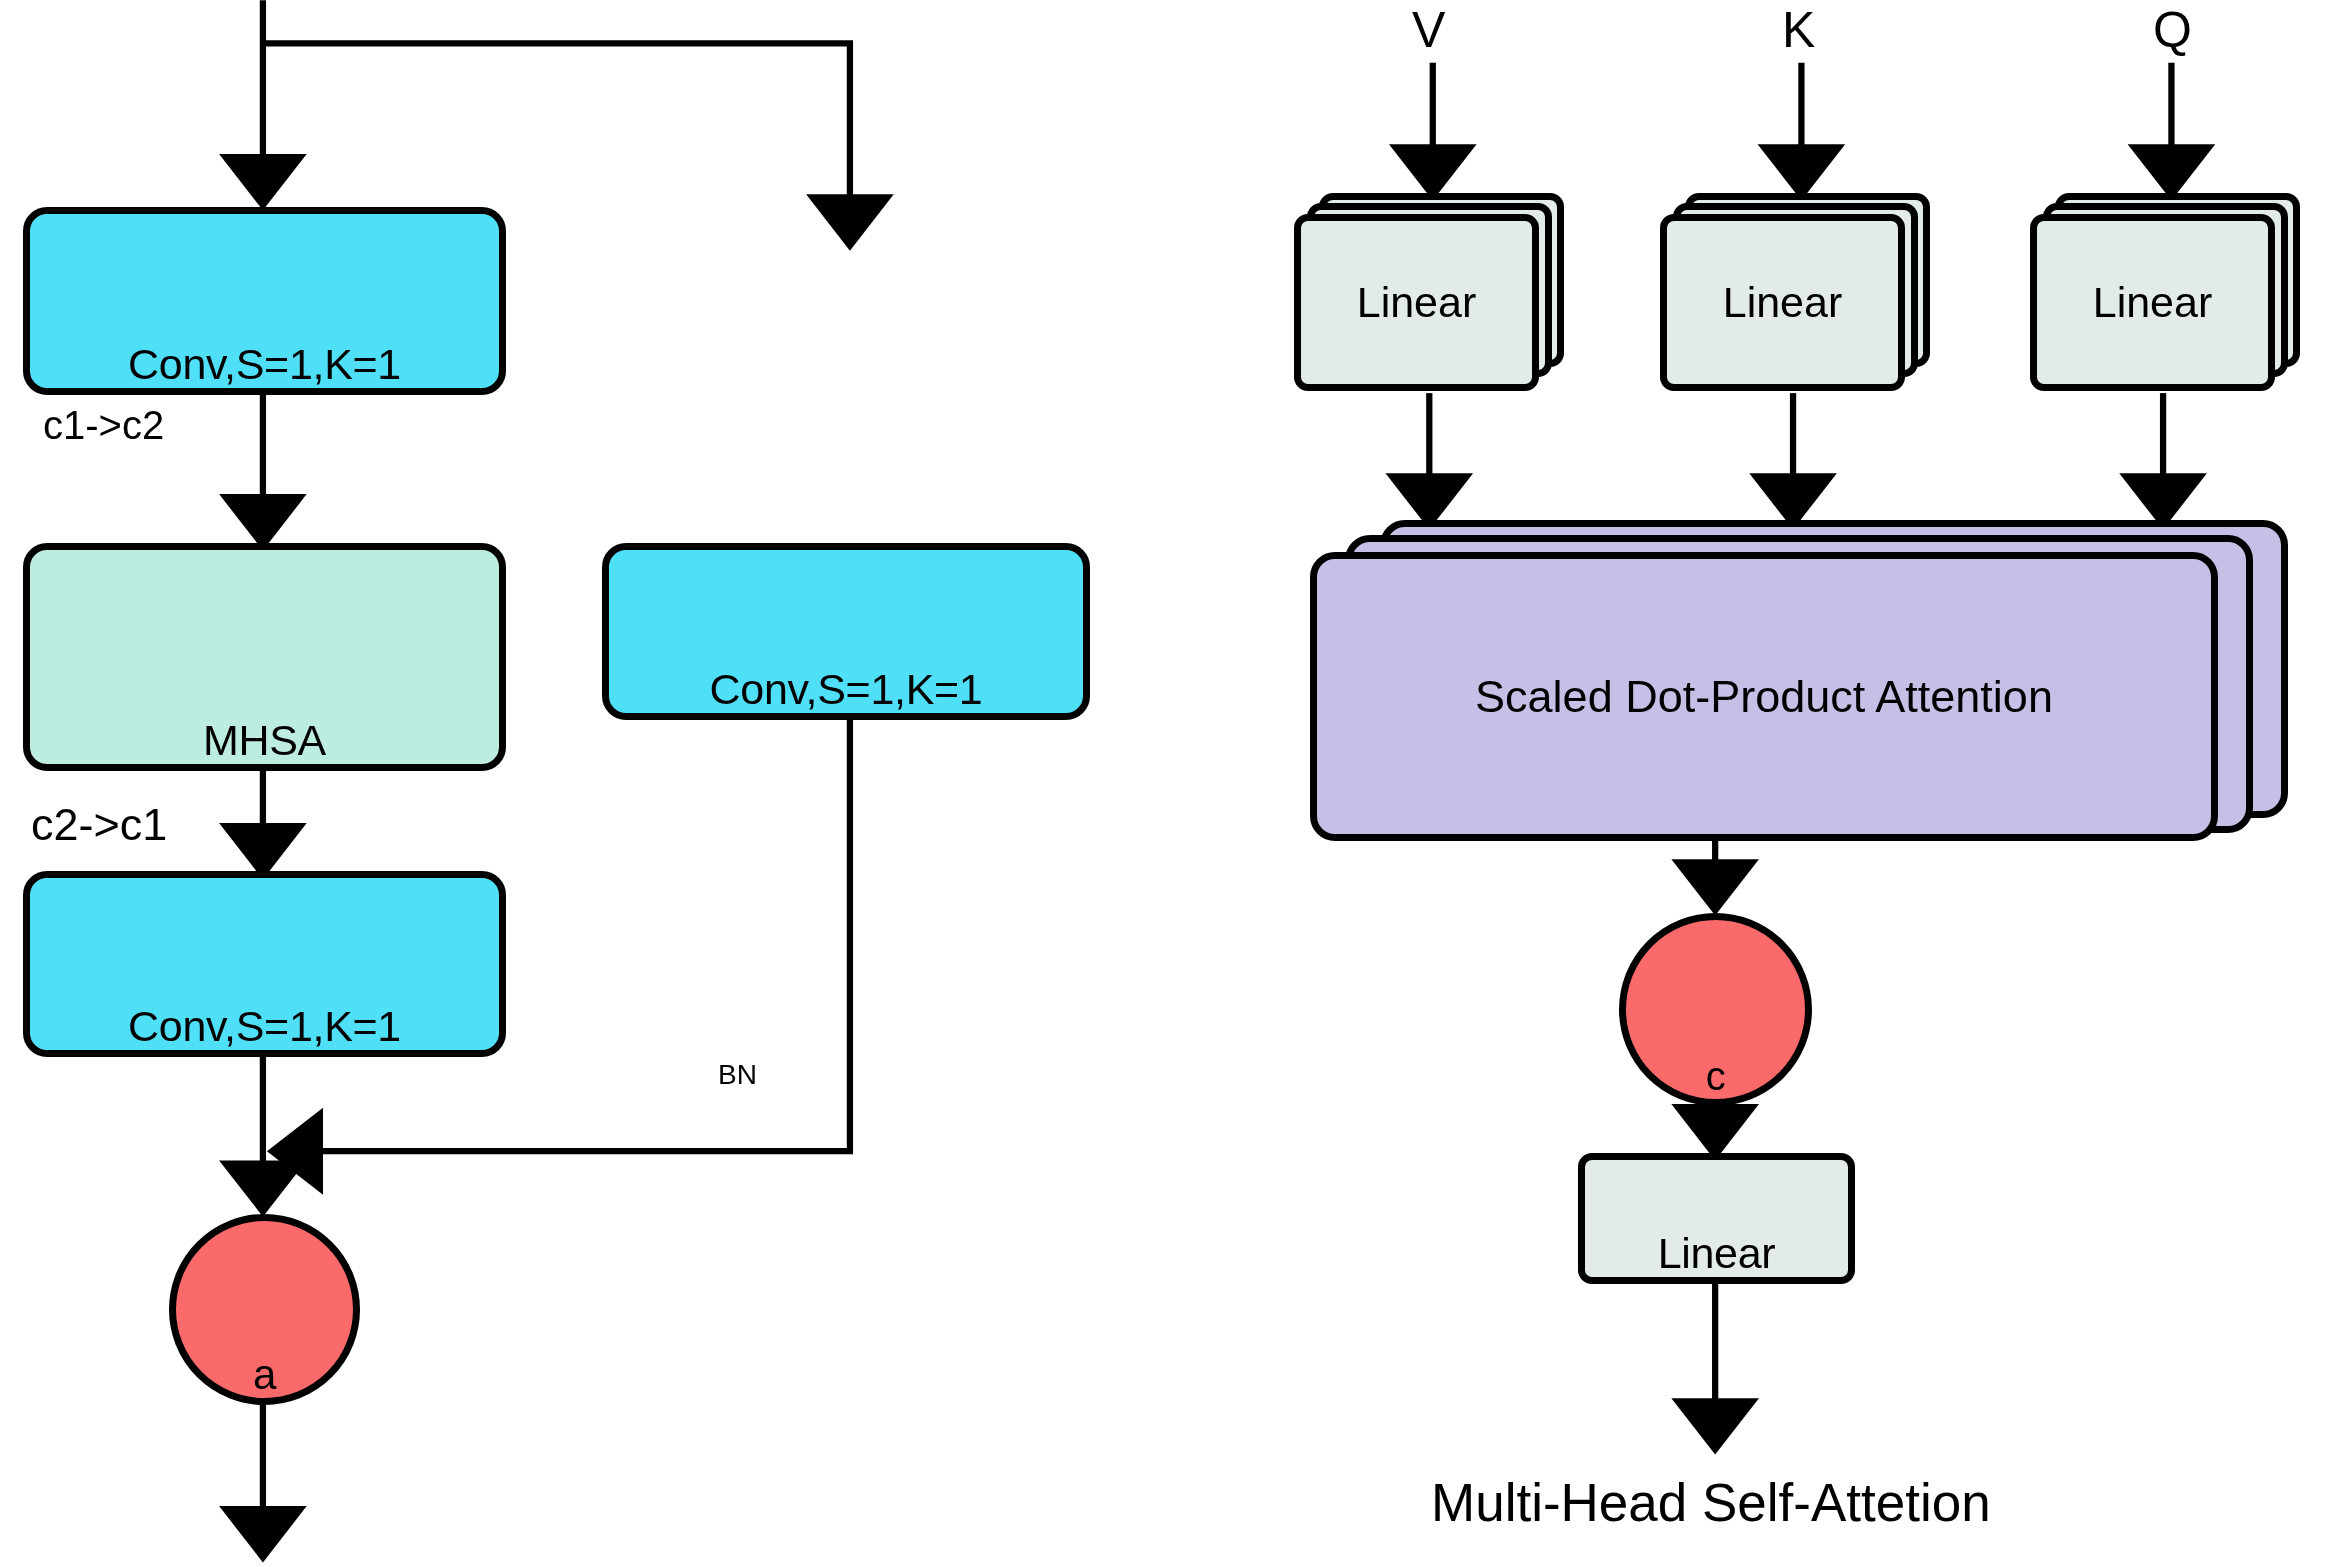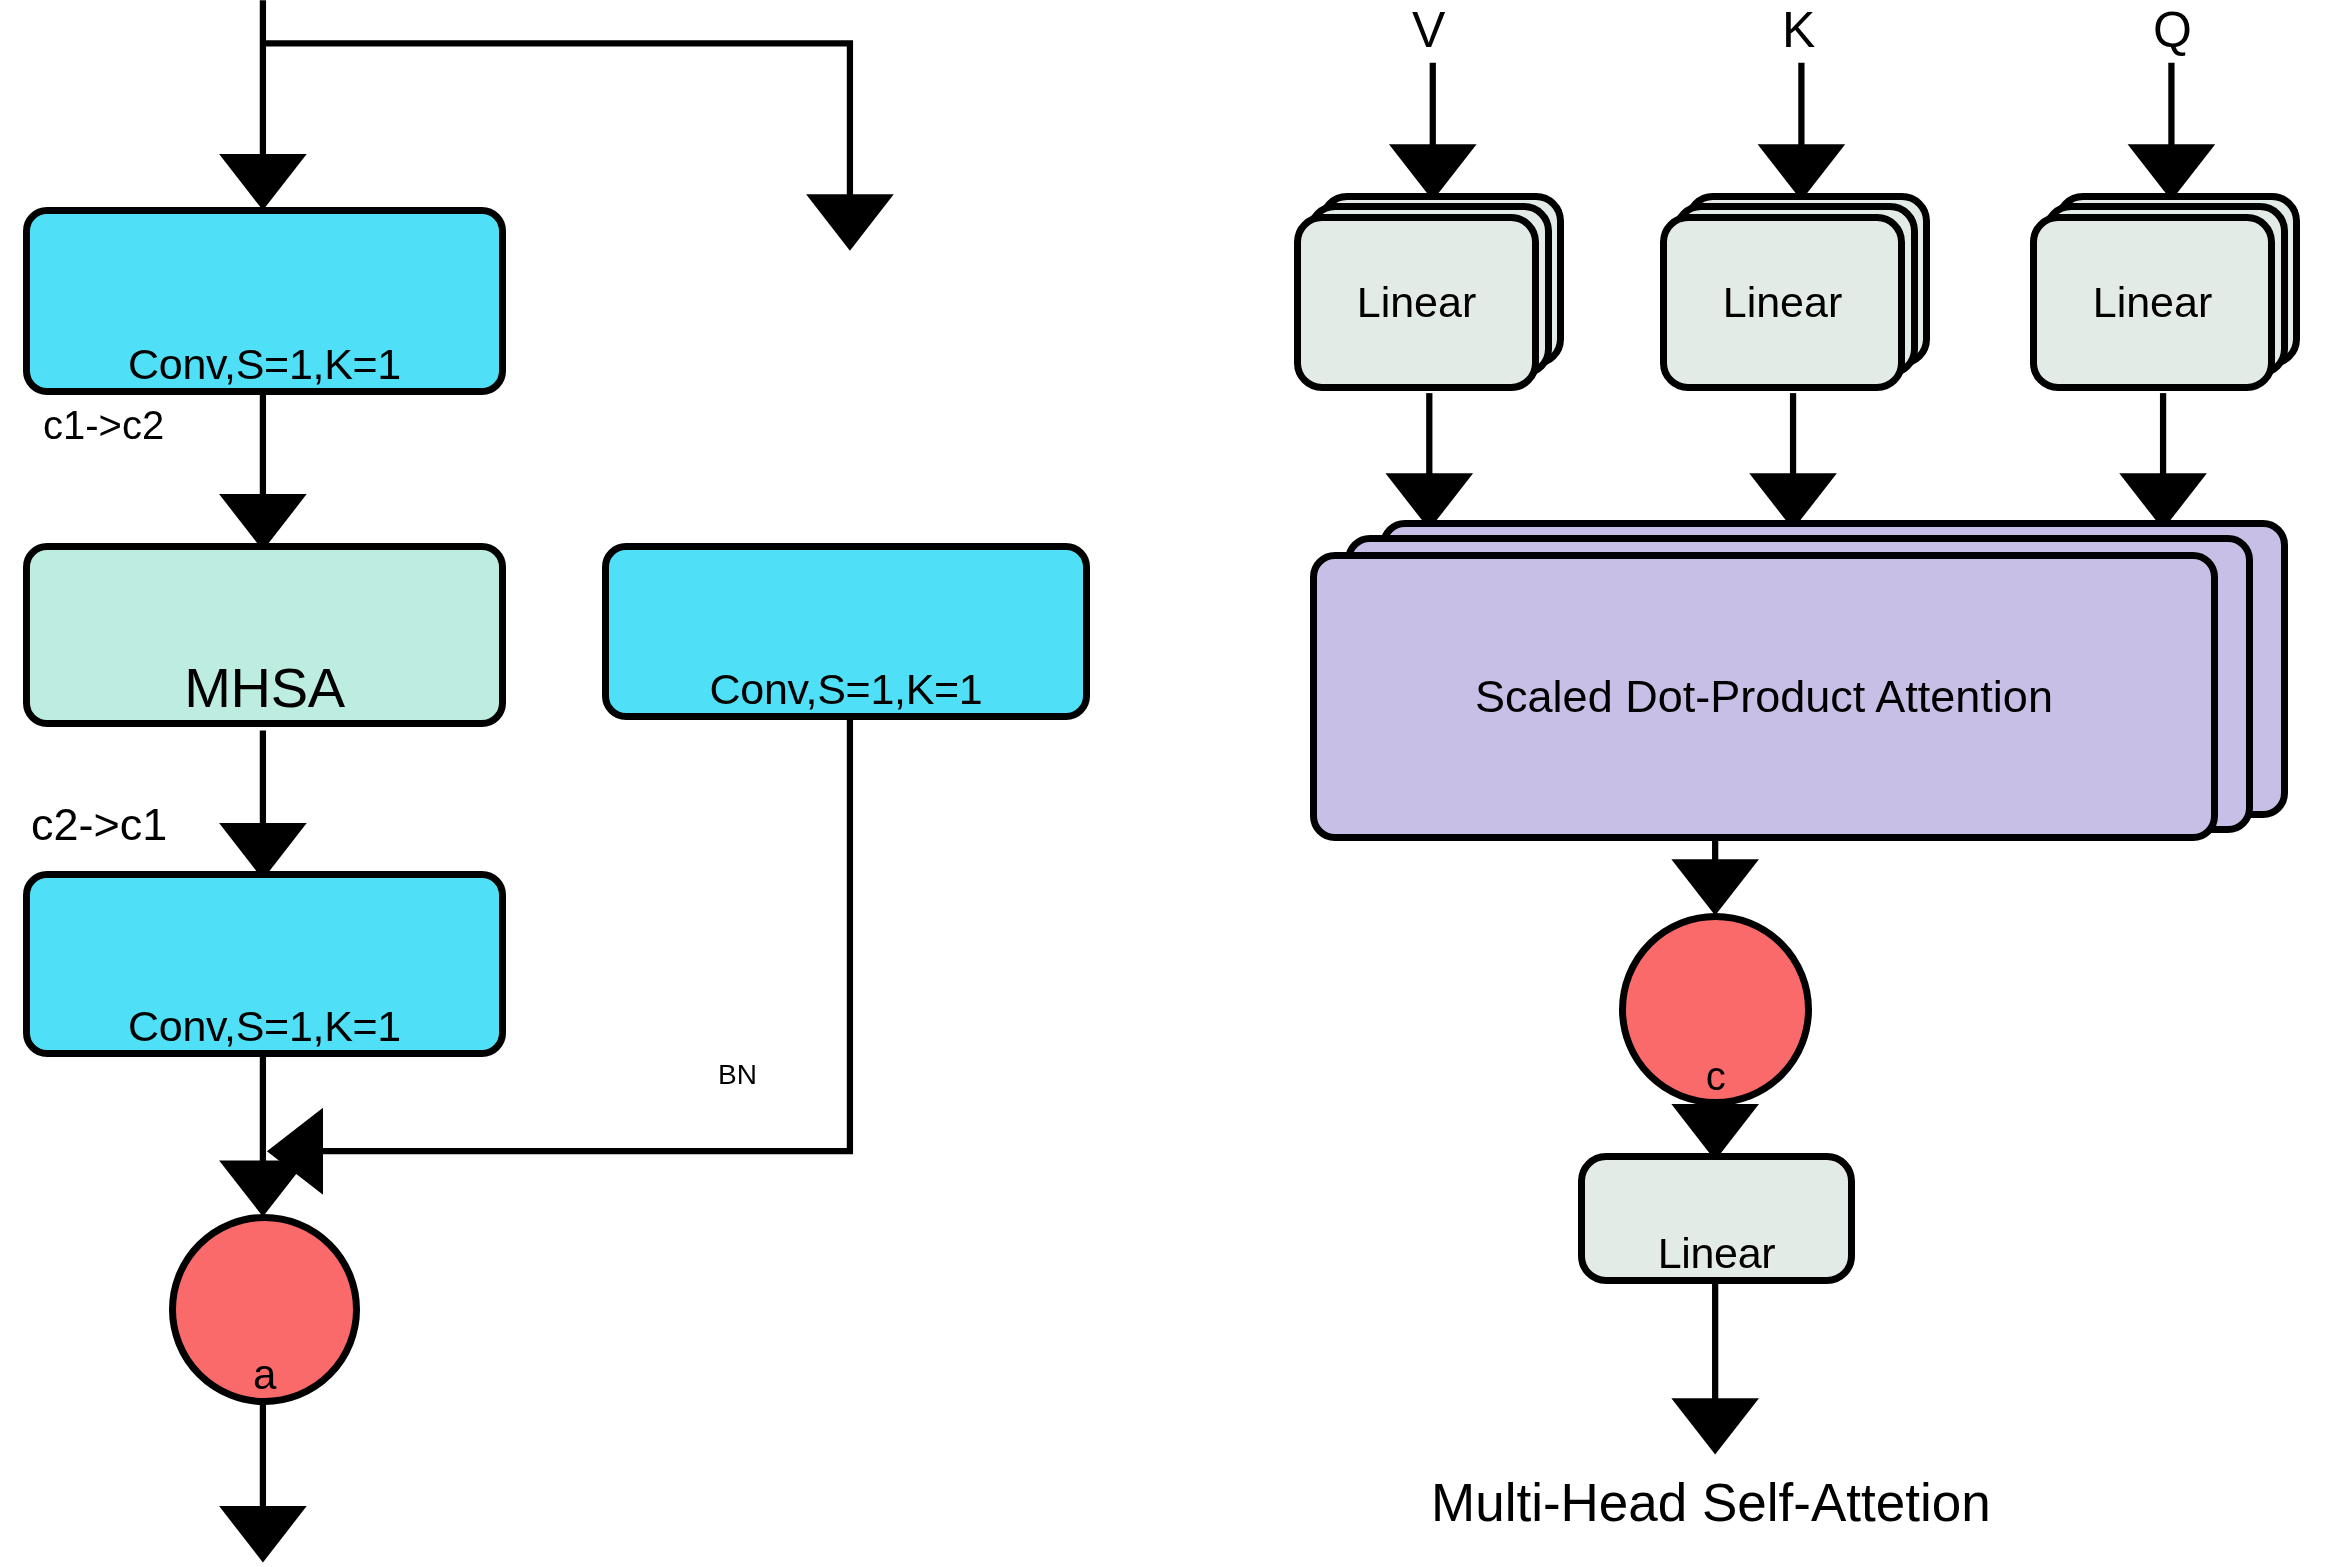--- a/index.html
+++ b/index.html
@@ -23,21 +23,21 @@
     background:#fff;
     z-index:5;
   }
   .node .lbl{
     line-height:1.12;
     white-space:pre-line;
     letter-spacing:-0.3px;
   }
   .cyan{background:#4fe0f7;border-radius:24px;}
   .mint{background:#bdece0;border-radius:24px;}
-  .pale{background:#e3ebe6;border-radius:28px;}
+  .pale{background:#e3ebe6;border-radius:14px;}
   .violet{background:#c8bfe6;border-radius:25px;}
   .circle{
     border-radius:50%;
     background:#fa6a6a;
     border:7.7px solid #000;
   }
   
   .stack{position:absolute;z-index:5;}
   .stack .card{
     position:absolute;
@@ -100,21 +100,21 @@
       <path d="M2466,1592 L2466,1652" marker-end="url(#ah)"></path>
 
       <path d="M2466,1845 L2466,2075" marker-end="url(#ah)"></path>
     </g>
   </svg>
 
   <div class="node cyan" style="left:23px;top:207px;width:483px;height:188px;font-size:43px;">
     <span class="lbl">Conv,S=1,K=1</span>
   </div>
 
-  <div class="node mint" style="left:23px;top:543px;width:483px;height:184px;font-size:56px;">
+  <div class="node mint" style="left:23px;top:543px;width:483px;height:228px;font-size:43px;">
     <span class="lbl">MHSA</span>
   </div>
 
   <div class="node cyan" style="left:602px;top:543px;width:488px;height:177px;font-size:43px;">
     <span class="lbl">Conv,S=1,K=1</span>
   </div>
 
   <div class="node cyan" style="left:23px;top:871px;width:483px;height:186px;font-size:43px;">
     <span class="lbl">Conv,S=1,K=1</span>
   </div>

